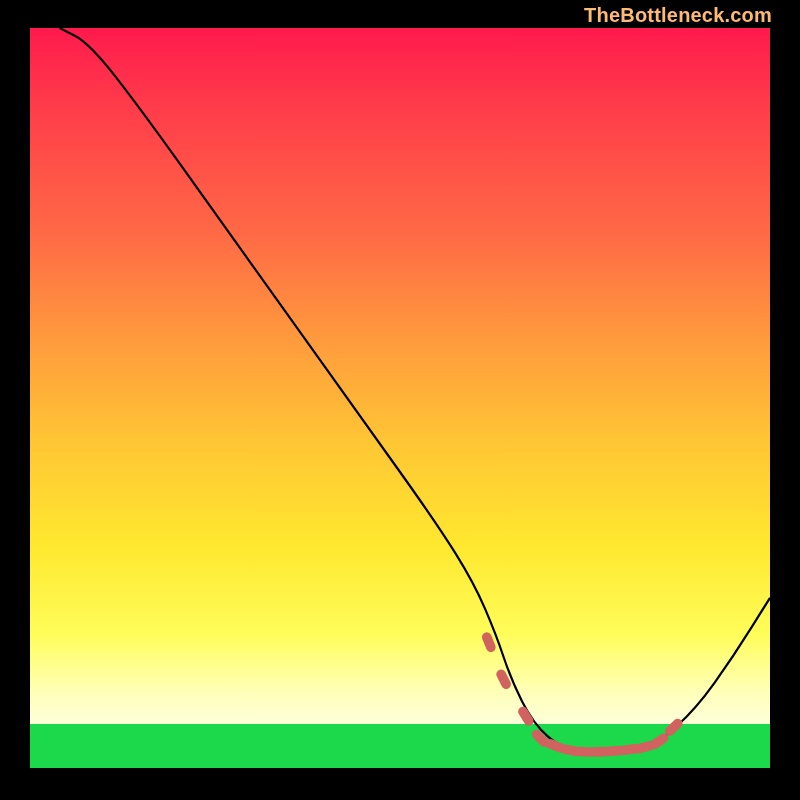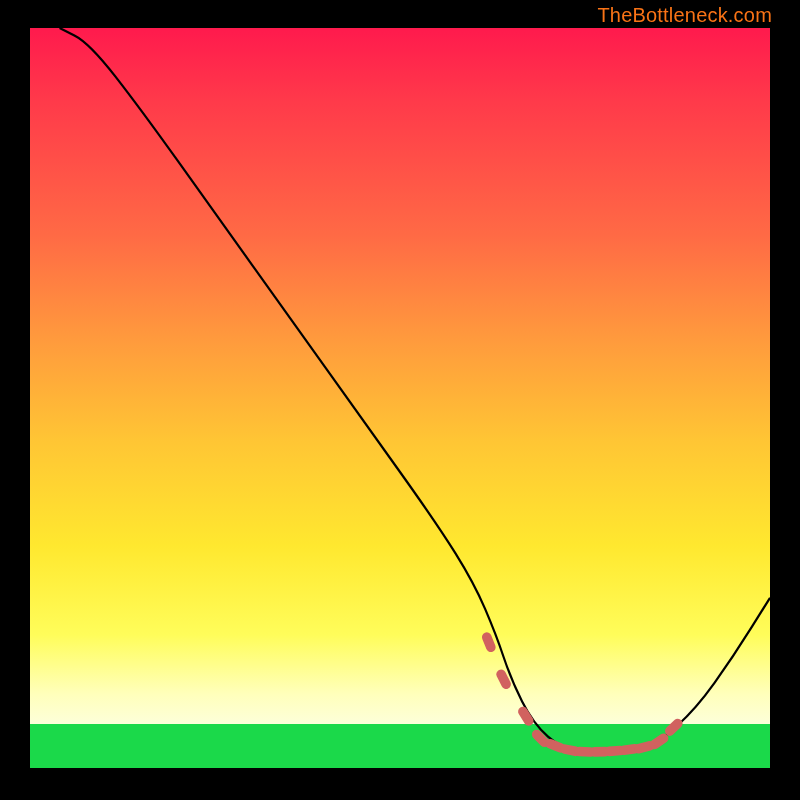--- a/index.html
+++ b/index.html
@@ -41,24 +41,24 @@
   }
   svg.curve {
     position: absolute;
     left: 0;
     top: 0;
   }
   .watermark {
     position: absolute;
     top: 4px;
     right: 28px;
-    color: #f97316;
+    color: #fdba74;
     font-size: 20px;
     letter-spacing: 0.2px;
-    font-weight: 400;
+    font-weight: 700;
     user-select: none;
   }
 </style>
 </head>
 <body>
 
 <div class="frame">
 
   <div class="plot-area">
     <svg class="curve" width="740" height="740" viewBox="0 0 740 740">

